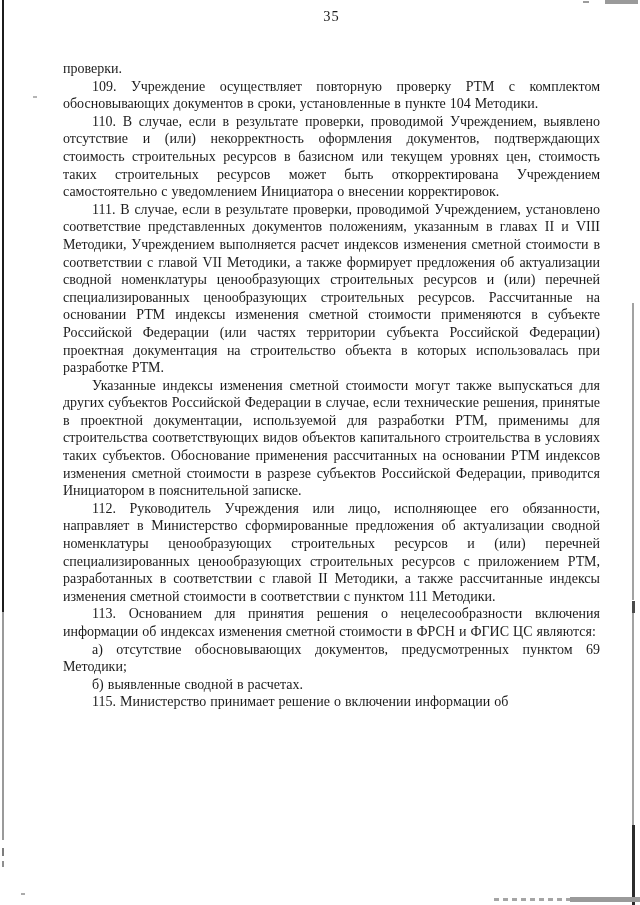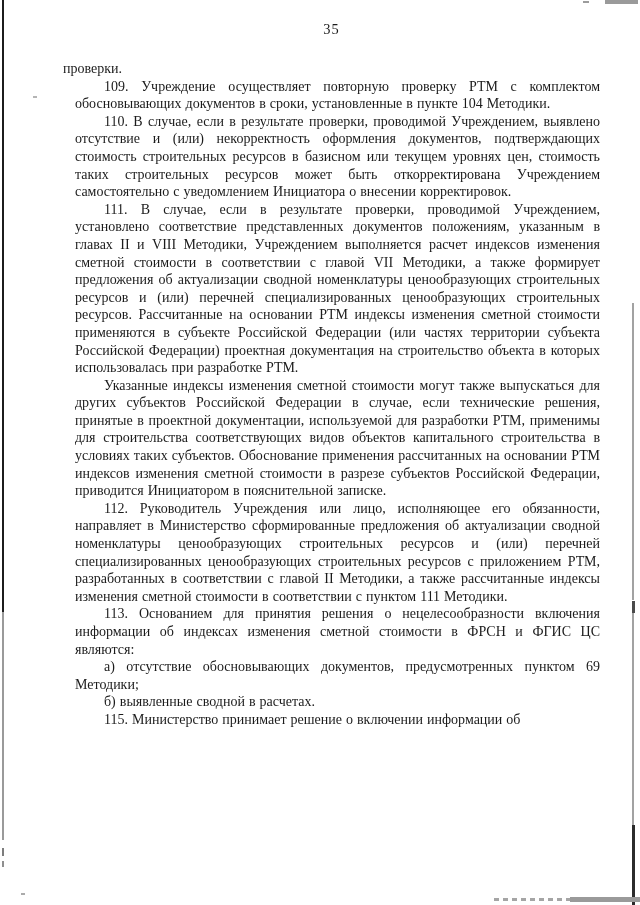--- a/index.html
+++ b/index.html
@@ -11,21 +11,21 @@
     position: relative;
     width: 640px;
     height: 905px;
     background: #ffffff;
     overflow: hidden;
     font-family: "Liberation Serif", "DejaVu Serif", serif;
     color: #1b1b1b;
   }
   .page-number {
     position: absolute;
-    top: 21px;
+    top: 8px;
     left: 63px;
     width: 537px;
     text-align: center;
     font-size: 14.4px;
     letter-spacing: 1px;
   }
   .text-block {
     position: absolute;
     top: 60px;
     left: 63px;
@@ -35,21 +35,20 @@
     text-align: justify;
   }
   .text-block p {
     margin: 0;
     padding: 0;
     text-indent: 0;
     word-spacing: 0.5px;
   }
   .text-block p.indent {
     text-indent: 29px;
-    margin-left: 12px;
   }
   
   .artifact {
     position: absolute;
     pointer-events: none;
   }
   .left-line-top      { left: 2px;   top: 0;     width: 2px;  height: 612px; background: #1c1c1c; }
   .left-line-bottom   { left: 2px;   top: 612px; width: 2px;  height: 228px; background: #9a9a9a; }
   .left-dash-1        { left: 2px;   top: 848px; width: 2px;  height: 8px;   background: #7d7d7d; }
   .left-dash-2        { left: 2px;   top: 861px; width: 2px;  height: 6px;   background: #8f8f8f; }

